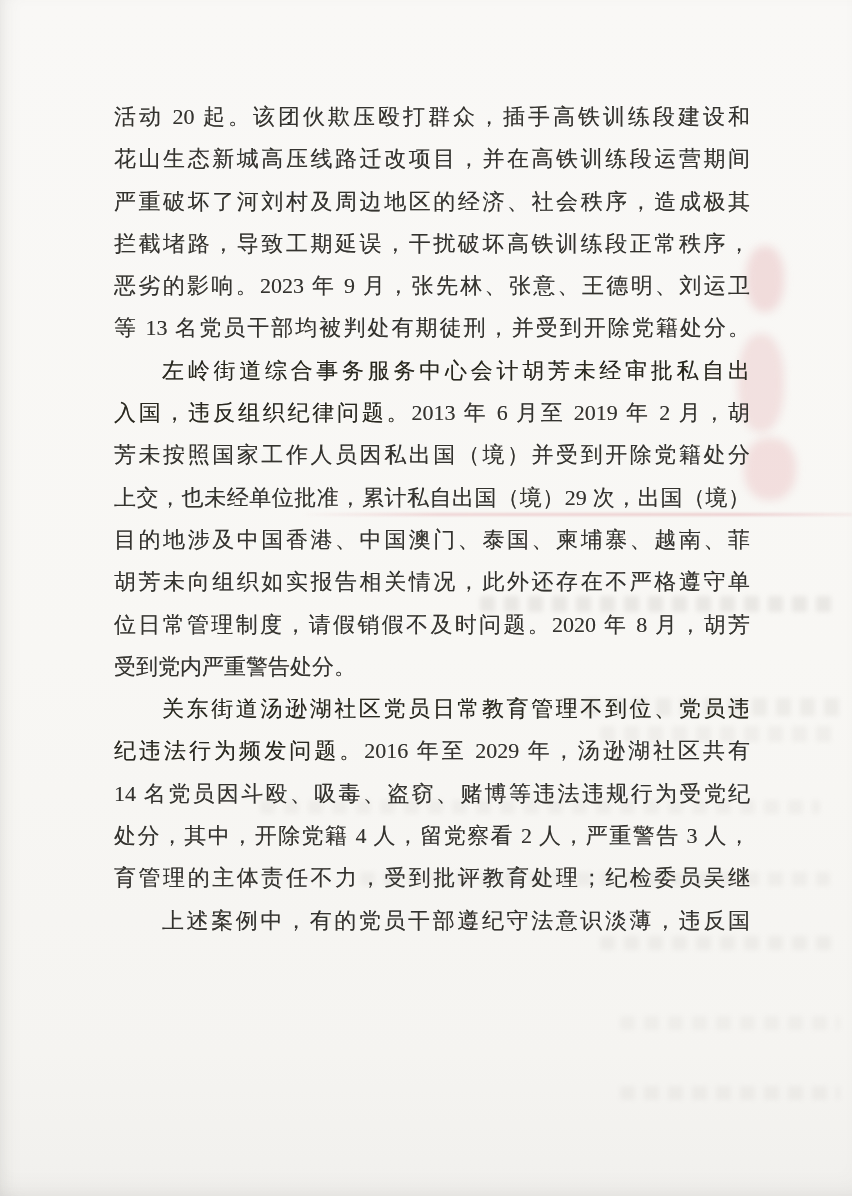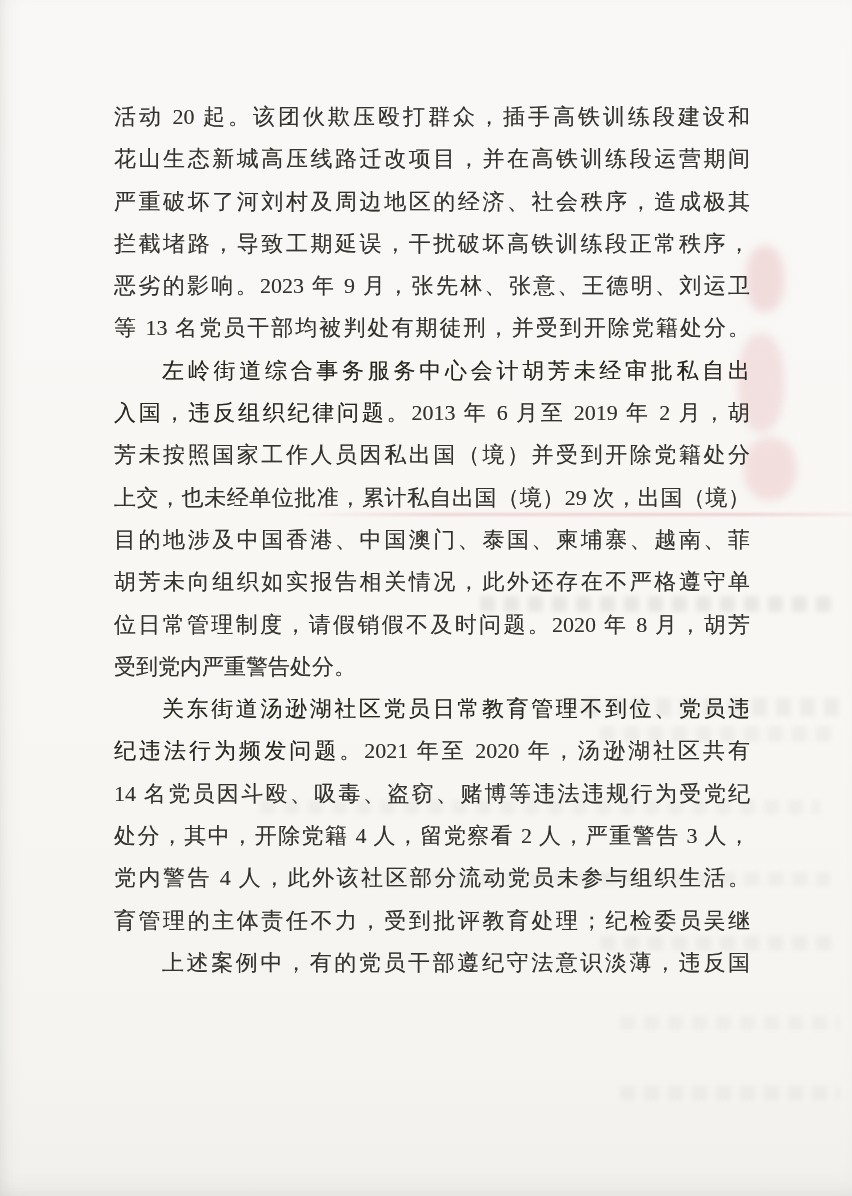--- a/index.html
+++ b/index.html
@@ -82,20 +82,19 @@
     <div class="line"><span class="b"></span><span class="t">等 13 名党员干部均被判处有期徒刑，并受到开除党籍处分。</span></div>
     <div class="line indent"><span class="b">左岭街道综合事务服务中心会计胡芳未经审批私自出</span><span class="t"></span></div>
     <div class="line"><span class="b">入国，违反组织纪律问题。</span><span class="t">2013 年 6 月至 2019 年 2 月，胡</span></div>
     <div class="line"><span class="b"></span><span class="t">芳未按照国家工作人员因私出国（境）并受到开除党籍处分</span></div>
     <div class="line"><span class="b"></span><span class="t">上交，也未经单位批准，累计私自出国（境）29 次，出国（境）</span></div>
     <div class="line"><span class="b"></span><span class="t">目的地涉及中国香港、中国澳门、泰国、柬埔寨、越南、菲</span></div>
     <div class="line"><span class="b"></span><span class="t">胡芳未向组织如实报告相关情况，此外还存在不严格遵守单</span></div>
     <div class="line"><span class="b"></span><span class="t">位日常管理制度，请假销假不及时问题。2020 年 8 月，胡芳</span></div>
     <div class="line short"><span class="b"></span><span class="t">受到党内严重警告处分。</span></div>
     <div class="line indent"><span class="b">关东街道汤逊湖社区党员日常教育管理不到位、党员违</span><span class="t"></span></div>
-    <div class="line"><span class="b">纪违法行为频发问题。</span><span class="t">2021 年至 2020 年，汤逊湖社区共有</span></div>
+    <div class="line"><span class="b">纪违法行为频发问题。</span><span class="t">2016 年至 2029 年，汤逊湖社区共有</span></div>
     <div class="line"><span class="b"></span><span class="t">14 名党员因斗殴、吸毒、盗窃、赌博等违法违规行为受党纪</span></div>
     <div class="line"><span class="b"></span><span class="t">处分，其中，开除党籍 4 人，留党察看 2 人，严重警告 3 人，</span></div>
-    <div class="line"><span class="b"></span><span class="t">党内警告 4 人，此外该社区部分流动党员未参与组织生活。</span></div>
     <div class="line"><span class="b"></span><span class="t">育管理的主体责任不力，受到批评教育处理；纪检委员吴继</span></div>
     <div class="line indent"><span class="b"></span><span class="t">上述案例中，有的党员干部遵纪守法意识淡薄，违反国</span></div>
   </main>
 </div>
 
 </body></html>

